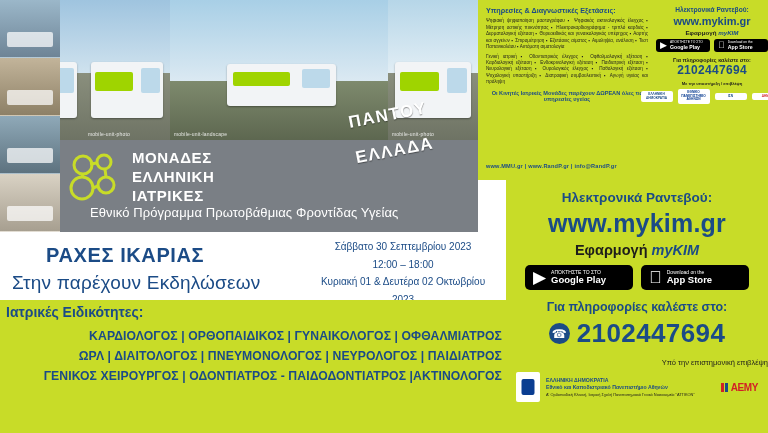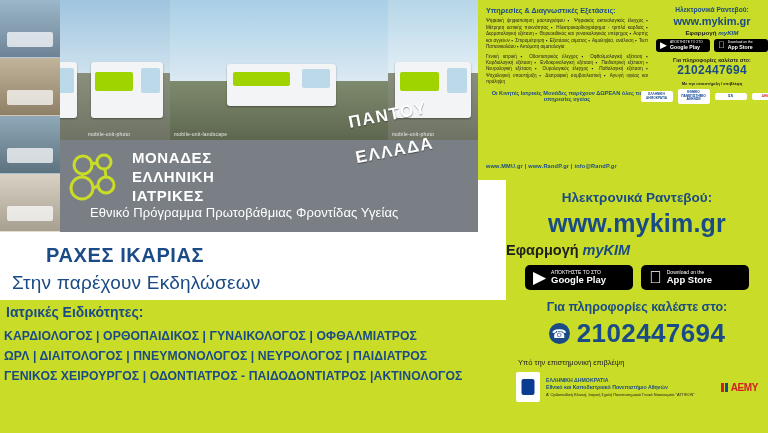--- a/index.html
+++ b/index.html
@@ -382,20 +382,21 @@
   .gr-url {
     margin-top: 4px;
     text-align: center;
     font-size: 25px;
     font-weight: bold;
     color: #1b4b86;
     letter-spacing: .2px;
   }
   .gr-app {
     margin-top: 4px;
+    text-align: center;
     font-size: 14.5px;
     font-weight: bold;
     color: #1d1d1b;
   }
   .gr-app .my { color: #1b4b86; font-style: italic; }
   .gr-stores {
     margin-top: 7px;
     display: flex;
     justify-content: center;
     gap: 8px;
@@ -443,20 +444,21 @@
     font-size: 26px;
     font-weight: bold;
     color: #1b4b86;
     letter-spacing: .4px;
   }
   .gr-supervision {
     margin-top: 9px;
     padding-left: 12px;
     font-size: 7.5px;
     color: #1d1d1b;
+    text-align: right;
   }
   .gr-bottom-logos {
     margin-top: 5px;
     display: flex;
     align-items: center;
     gap: 6px;
     padding: 0 10px;
   }
   .crest {
     width: 24px;
@@ -521,21 +523,21 @@
     box-sizing: border-box;
   }
   .sp-title {
     font-size: 14px;
     font-weight: bold;
     color: #1b4b86;
     padding-left: 6px;
   }
   .sp-list {
     margin-top: 7px;
-    text-align: left;
+    text-align: right;
     color: #1b4b86;
     font-size: 12.2px;
     font-weight: bold;
     line-height: 1.62;
     letter-spacing: .1px;
     padding: 0 4px;
   }
   .sp-list div { white-space: nowrap; }
 </style>
 </head>
@@ -648,20 +650,27 @@
       </div>
     </div>
 
     <div class="gt-urls">www.MMU.gr | www.RandP.gr | info@RandP.gr</div>
   </div>
 
   <div class="event-block"></div>
   <div class="event-city">ΡΑΧΕΣ ΙΚΑΡΙΑΣ</div>
   <div class="event-venue">Στην παρέχουν Εκδηλώσεων</div>
 
+  <div class="dates-block">
+    <div class="d-row">Σάββατο 30 Σεπτεμβρίου 2023</div>
+    <div class="d-row">12:00 – 18:00</div>
+    <div class="d-row">Κυριακή 01 &amp; Δευτέρα 02 Οκτωβρίου</div>
+    <div class="d-row">2023</div>
+    <div class="d-row">09:00–17:00</div>
+  </div>
 
   <div class="green-right">
     <div class="gr-title">Ηλεκτρονικά Ραντεβού:</div>
     <div class="gr-url">www.mykim.gr</div>
     <div class="gr-app">
       <span>Εφαρμογή</span>
       <span class="my">myKIM</span>
     </div>
     <div class="gr-stores">
       <div class="big-badge">

